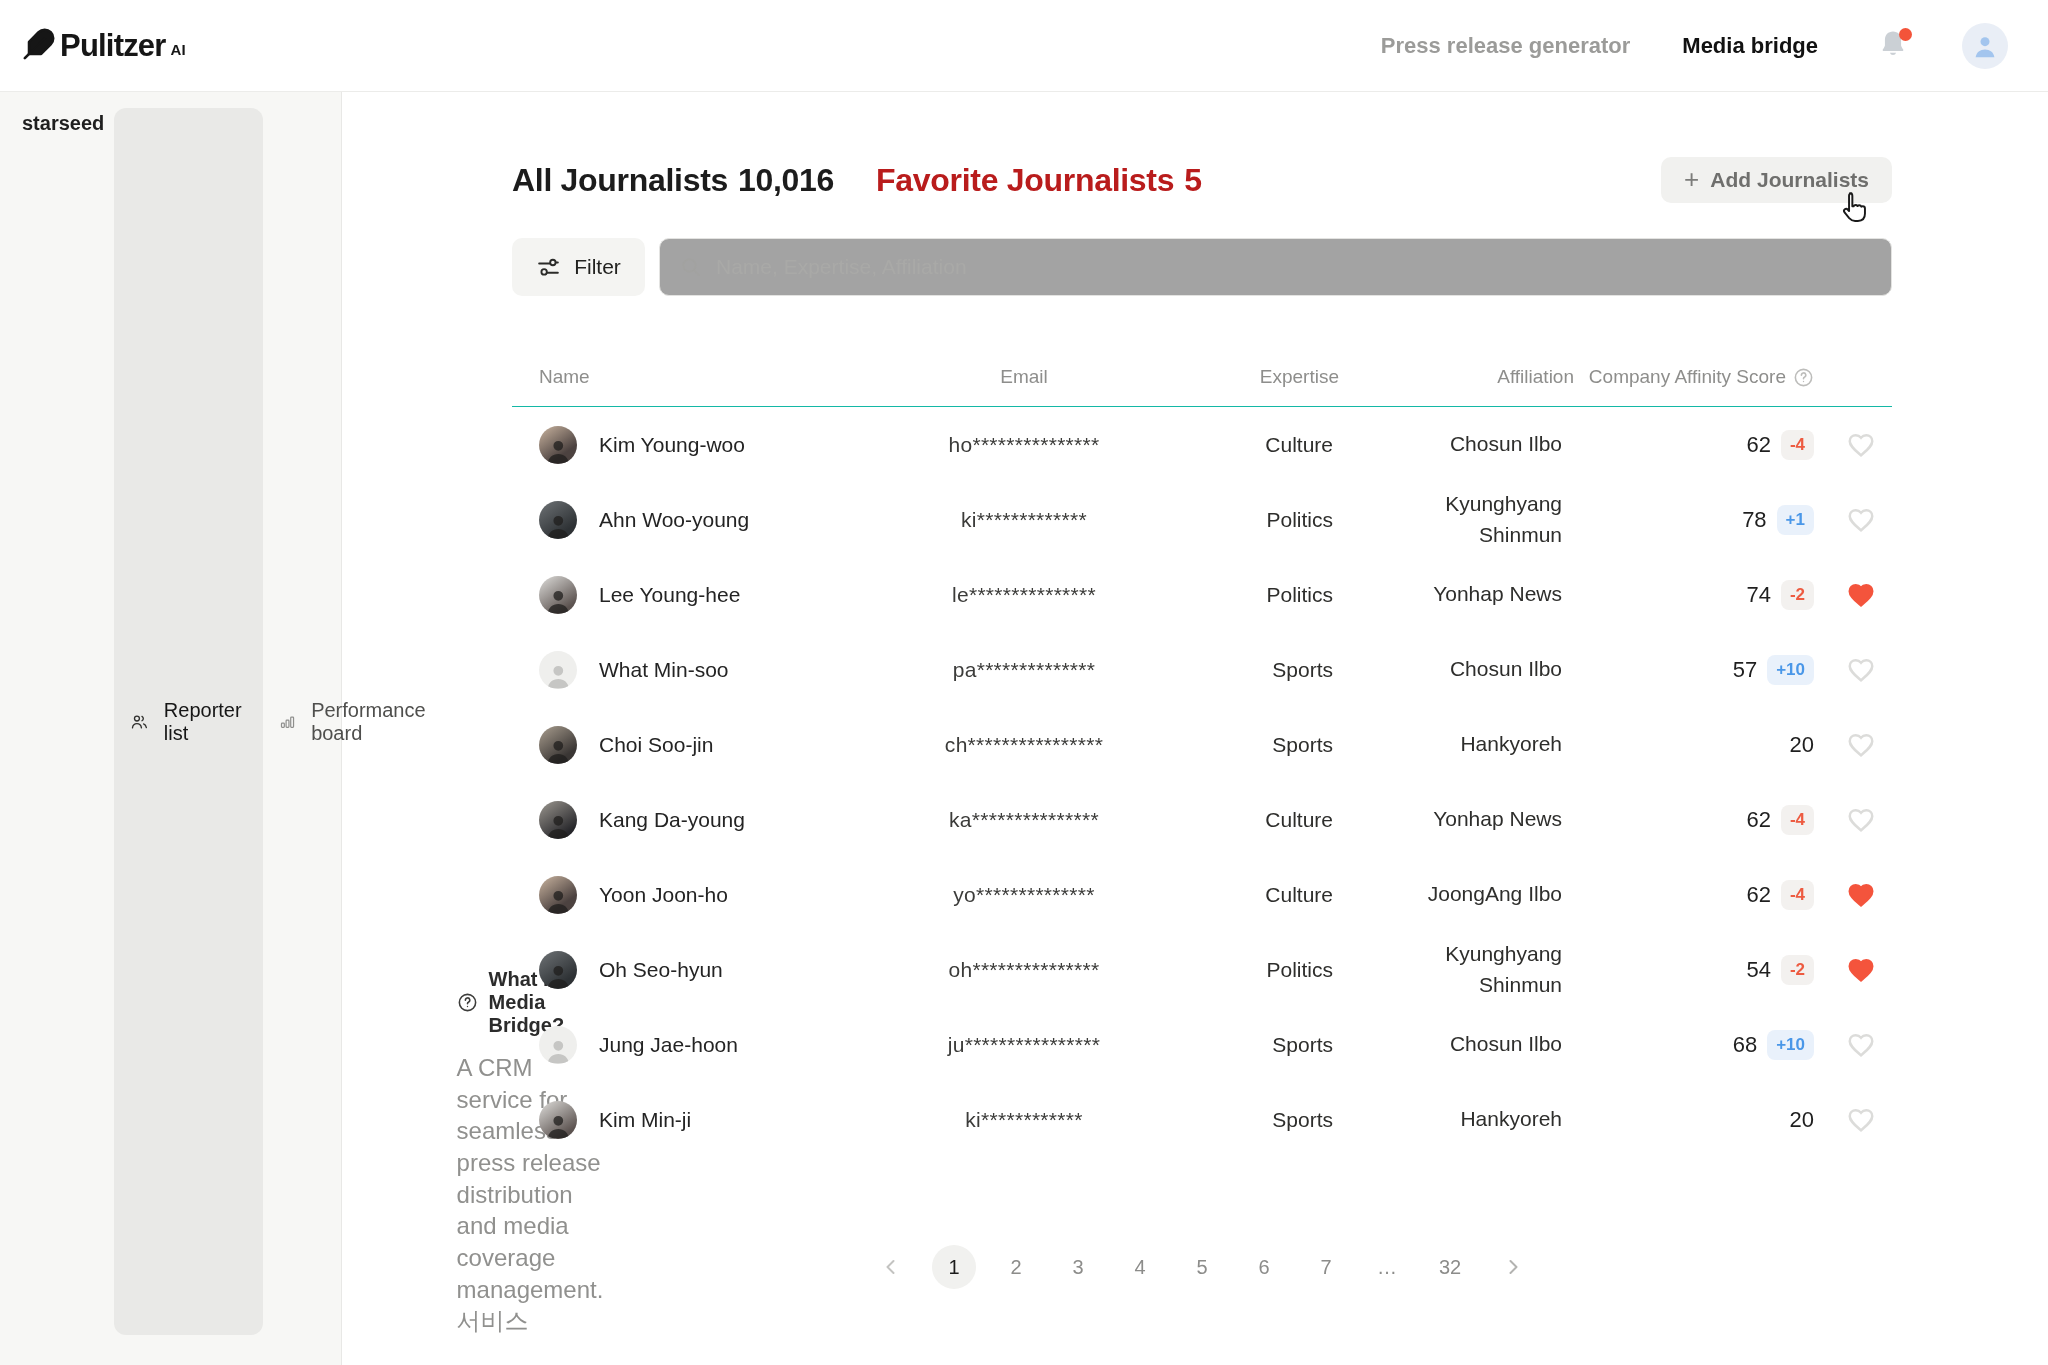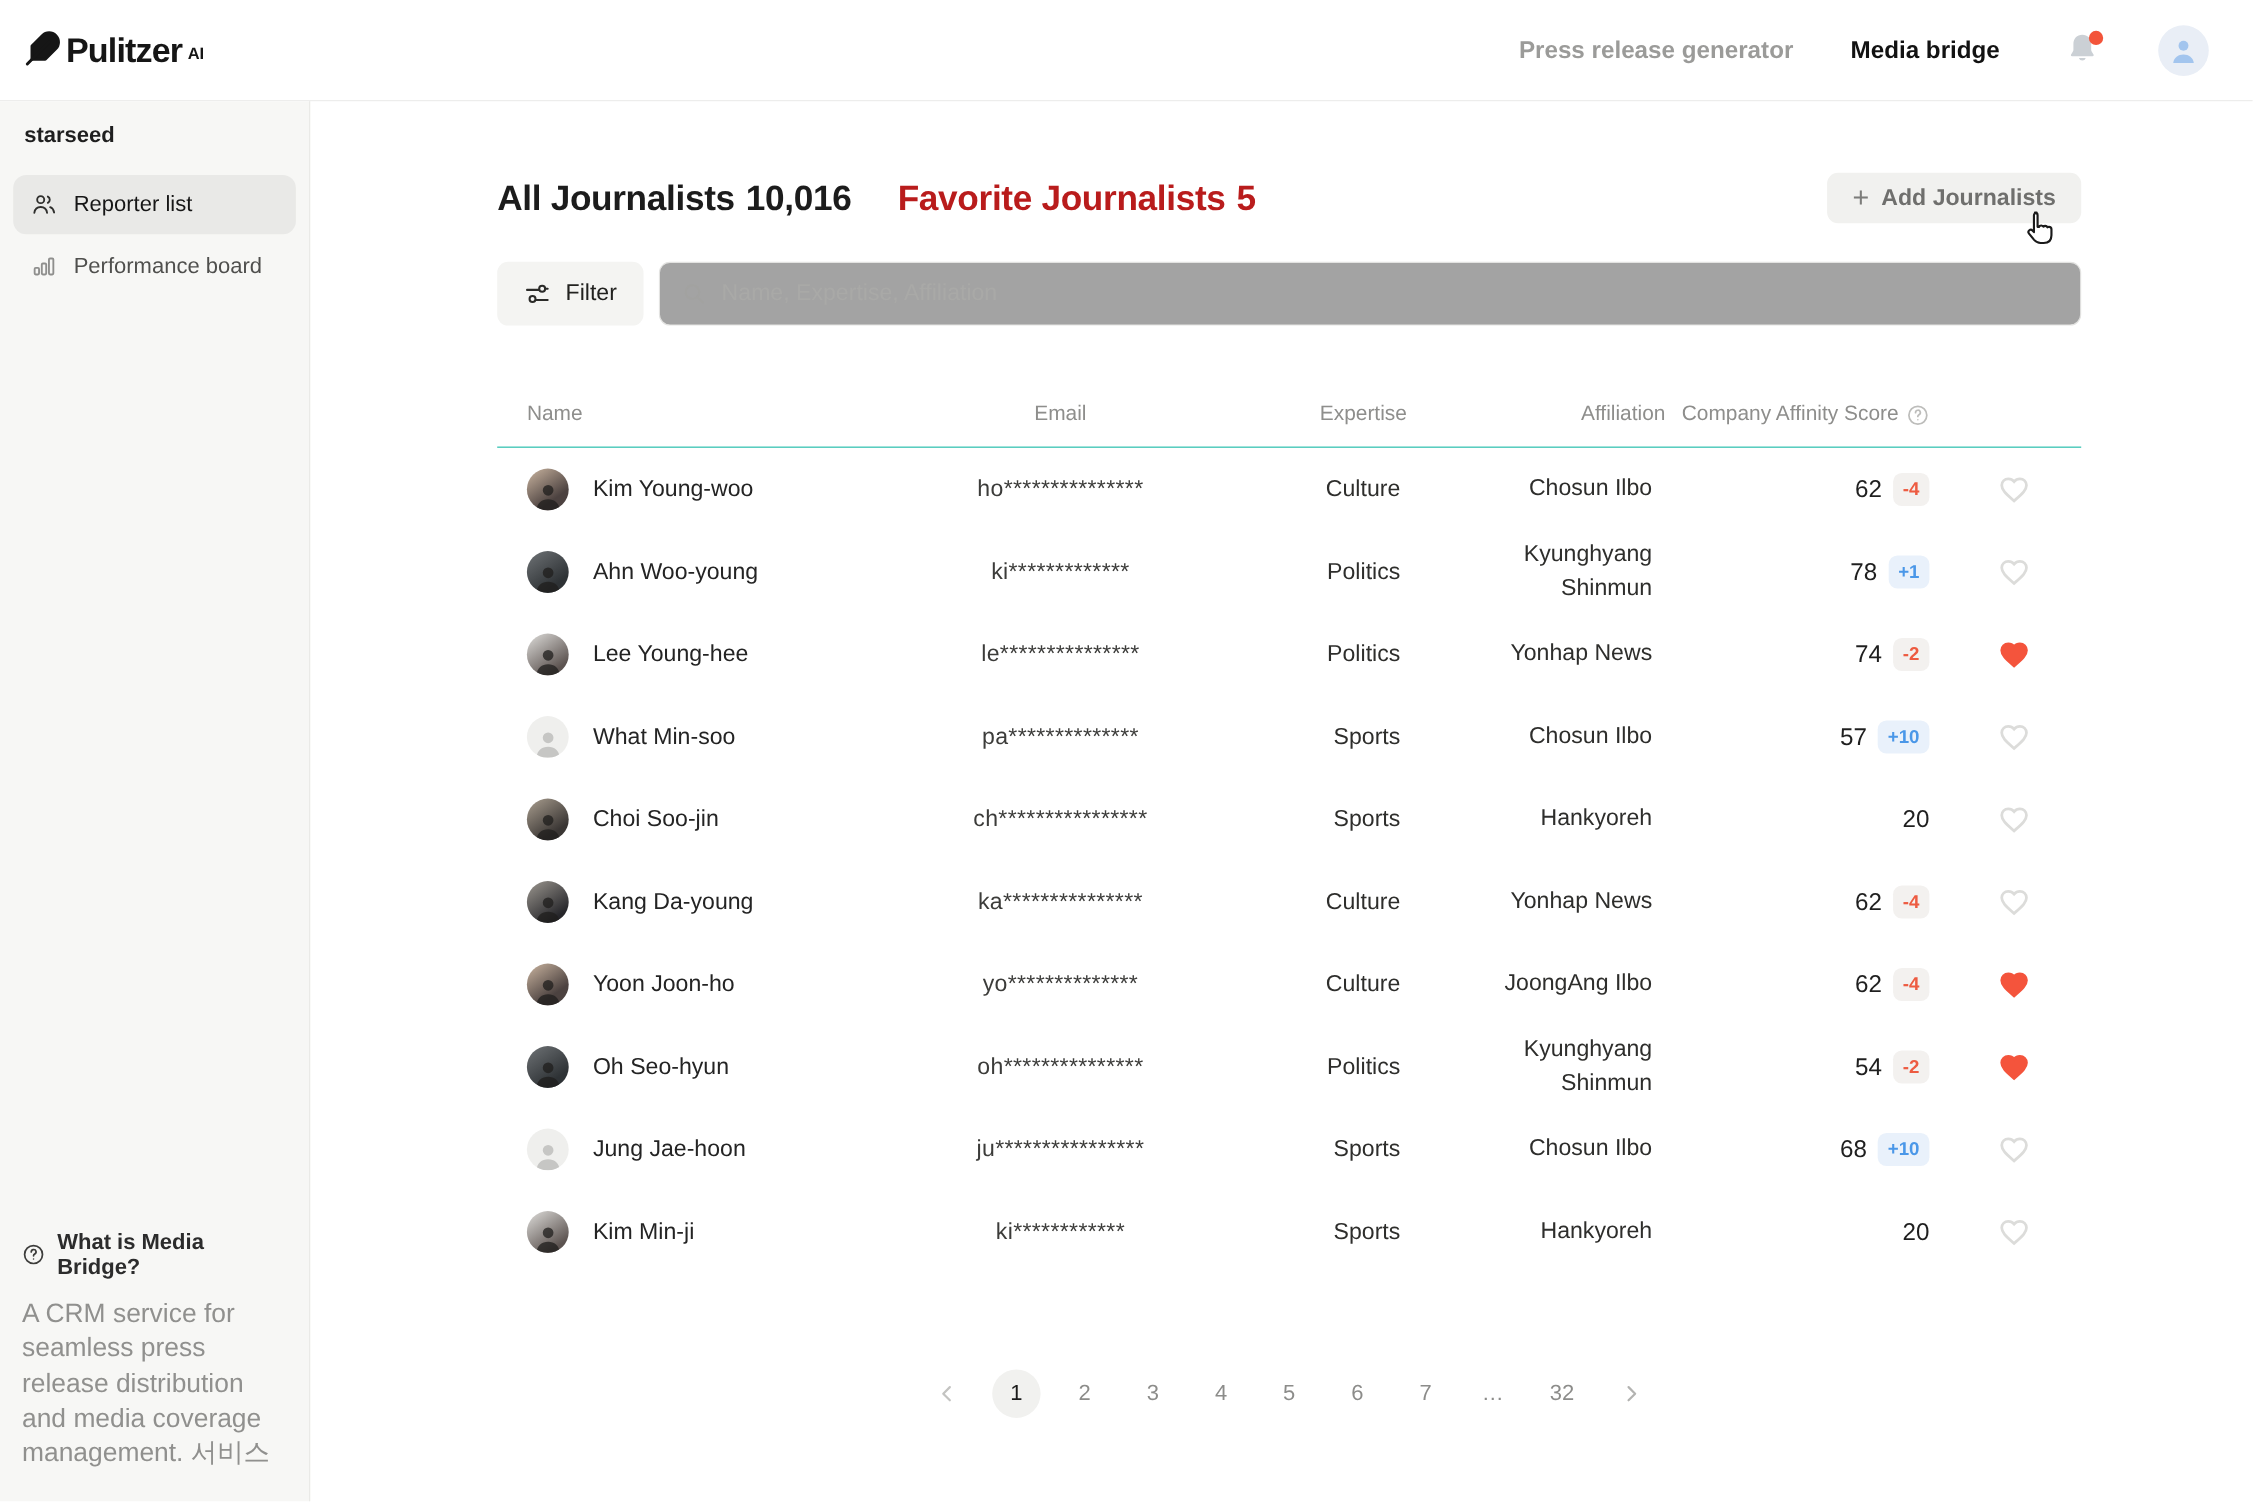--- a/index.html
+++ b/index.html
@@ -25,26 +25,26 @@
   .bell-wrap { position:relative; width:34px; height:36px; cursor:pointer; margin-left:6px; }
   .bell-dot { position:absolute; top:0; right:-2px; width:13px; height:13px; border-radius:50%; background:#f3543a; }
   .topbar-avatar {
     width:46px; height:46px; border-radius:50%; background:#e9eef6;
     display:flex; align-items:center; justify-content:center; cursor:pointer; overflow:hidden;
   }
 
   
   .shell { display:flex; height:1273px; }
   .sidebar {
-    width:282px; background:#f7f7f5; border-right:1px solid #e8e8e6;
-    padding:16px 12px 28px 12px; display:flex; flex-direction:column; flex-shrink:0;
+    width:342px; background:#f7f7f5; border-right:1px solid #e8e8e6;
+    padding:16px 12px 28px 12px; display:flex; flex-direction:row; flex-shrink:0;
   }
   .workspace { font-size:20px; font-weight:700; color:#1f1f1f; padding:4px 10px 24px 10px; }
   .nav-item {
-    display:flex; align-items:flex-end; gap:15px; padding:15px 16px; border-radius:12px;
+    display:flex; align-items:center; gap:15px; padding:15px 16px; border-radius:12px;
     font-size:20px; color:#4f4f4d; cursor:pointer; margin-bottom:2px;
   }
   .nav-item.active { background:#e9e9e7; color:#161616; font-weight:500; }
   .nav-item .nav-icon { width:24px; height:24px; }
   .sidebar-info { margin-top:auto; padding:0 8px; }
   .info-title { display:flex; align-items:center; gap:11px; font-size:20px; font-weight:700; color:#2c2c2c; cursor:pointer; }
   .info-desc { margin-top:15px; font-size:24px; line-height:1.32; color:#90908e; }
 
   
   .main { flex:1; padding:64px 156px 0 170px; position:relative; }

